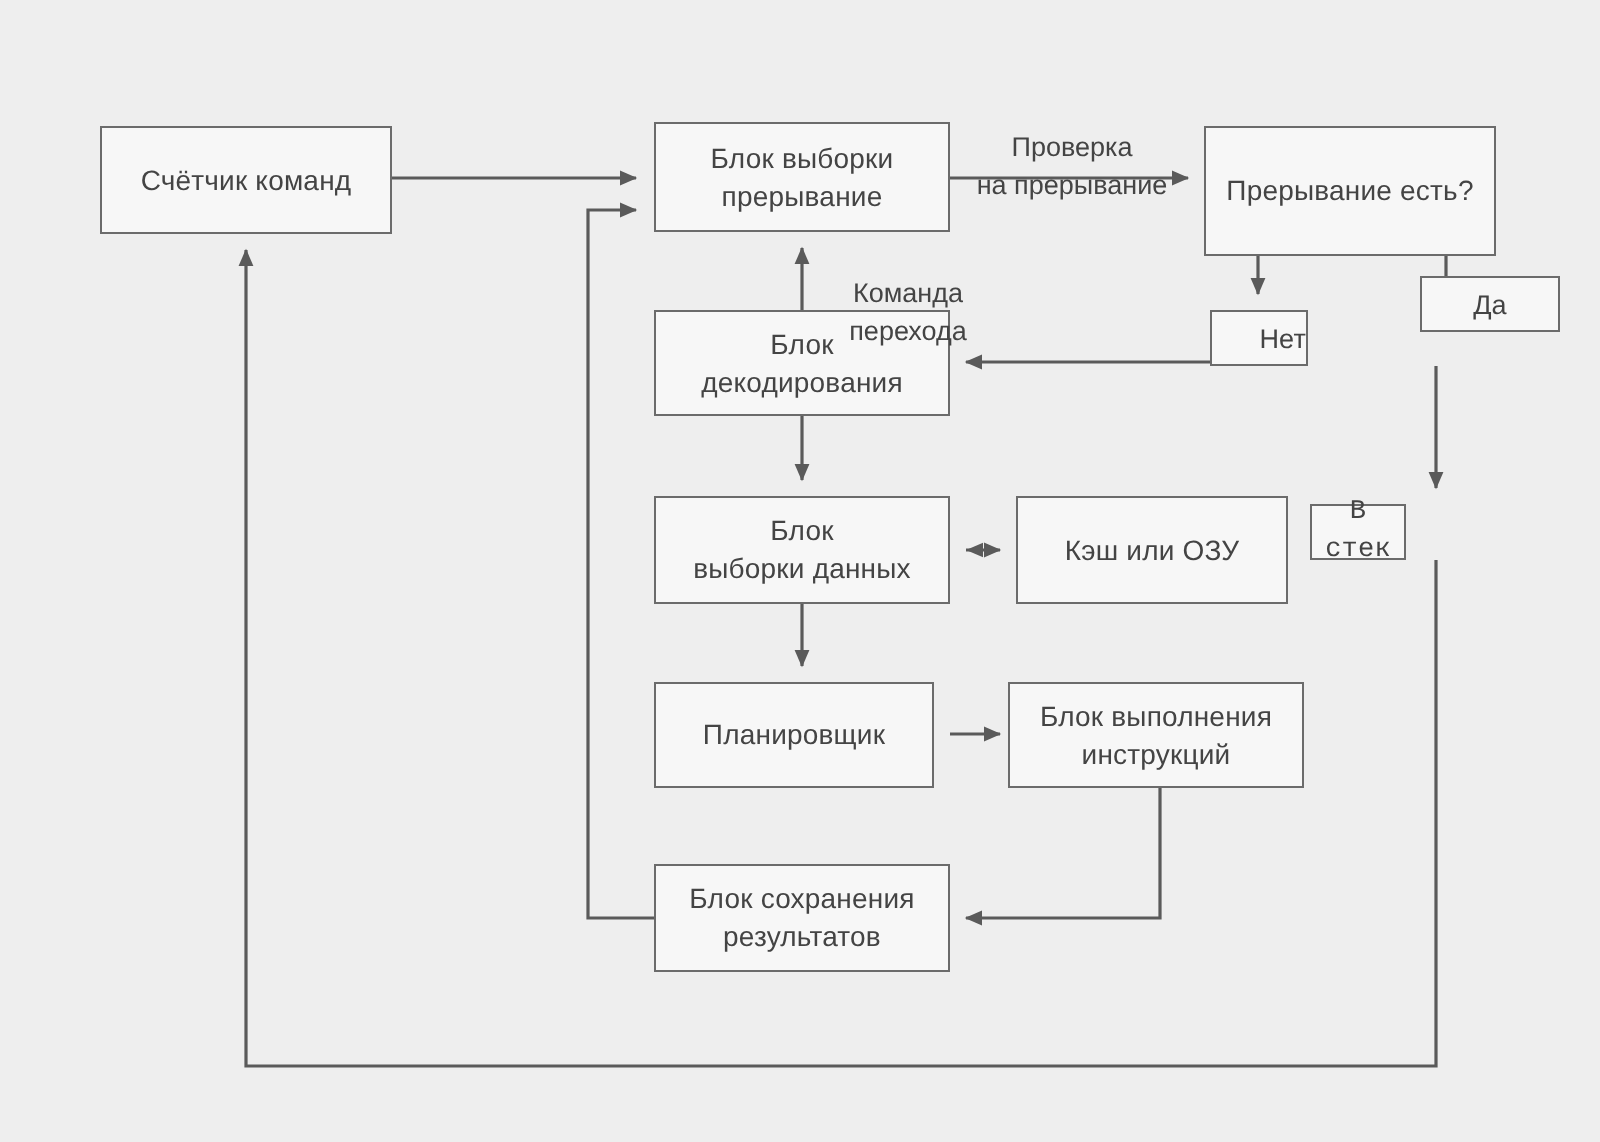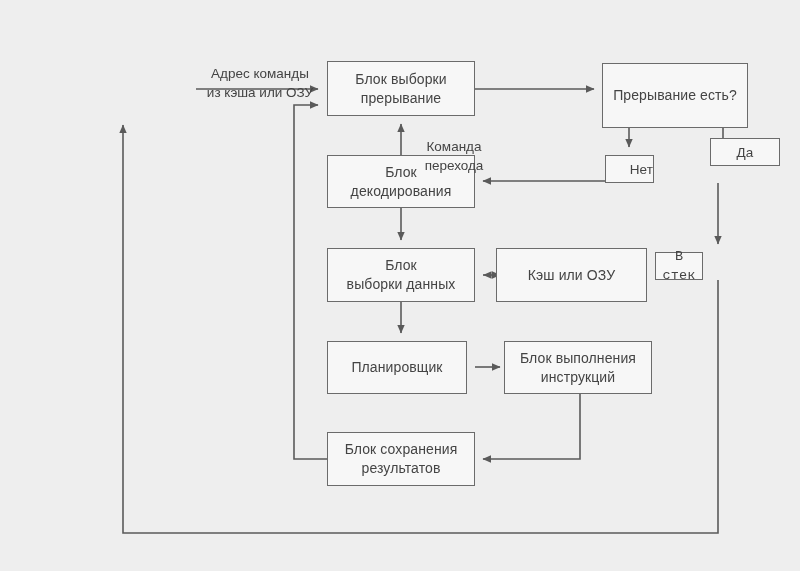--- a/index.html
+++ b/index.html
@@ -95,20 +95,23 @@
       <path d="M401,302 L401,333" marker-end="url(#arrowhead)"></path>
 
       <path d="M475,367 L500,367" marker-end="url(#arrowhead)"></path>
 
       <path d="M580,394 L580,459 L483,459" marker-end="url(#arrowhead)"></path>
 
       <path d="M718,280 L718,533 L123,533 L123,125" marker-end="url(#arrowhead)"></path>
     </g>
   </svg>
 
+  <div class="node" style="left:50px; top:63px; width:146px; height:54px;">
+    <span>Счётчик команд</span>
+  </div>
 
   <div class="node" style="left:327px; top:61px; width:148px; height:55px;">
     <span>Блок выборки
 прерывание</span>
   </div>
 
   <div class="node" style="left:602px; top:63px; width:146px; height:65px;">
     <span>Прерывание есть?</span>
   </div>
 
@@ -127,42 +130,42 @@
   <div class="node" style="left:327px; top:155px; width:148px; height:53px;">
     <span>Блок
 декодирования</span>
   </div>
 
   <div class="node" style="left:327px; top:248px; width:148px; height:54px;">
     <span>Блок
 выборки данных</span>
   </div>
 
-  <div class="node" style="left:496px; top:248px; width:151px; height:54px;">
+  <div class="node" style="left:508px; top:248px; width:136px; height:54px;">
     <span>Кэш или ОЗУ</span>
   </div>
 
   <div class="node" style="left:327px; top:341px; width:140px; height:53px;">
     <span>Планировщик</span>
   </div>
 
   <div class="node" style="left:504px; top:341px; width:148px; height:53px;">
     <span>Блок выполнения
 инструкций</span>
   </div>
 
   <div class="node" style="left:327px; top:432px; width:148px; height:54px;">
     <span>Блок сохранения
 результатов</span>
   </div>
 
-  <div class="edge-label" style="left:200px; top:45px; width:120px;">
-    <span>Адрес команды
-из кэша или ОЗУ</span>
+
+  <div class="edge-label" style="left:476px; top:45px; width:120px;">
+    <span>Проверка
+на прерывание</span>
   </div>
-
 
   <div class="edge-label" style="left:409px; top:118px; width:90px; text-align:center;">
     <span>Команда
 перехода</span>
   </div>
 
 </div>
 
 </body></html>

